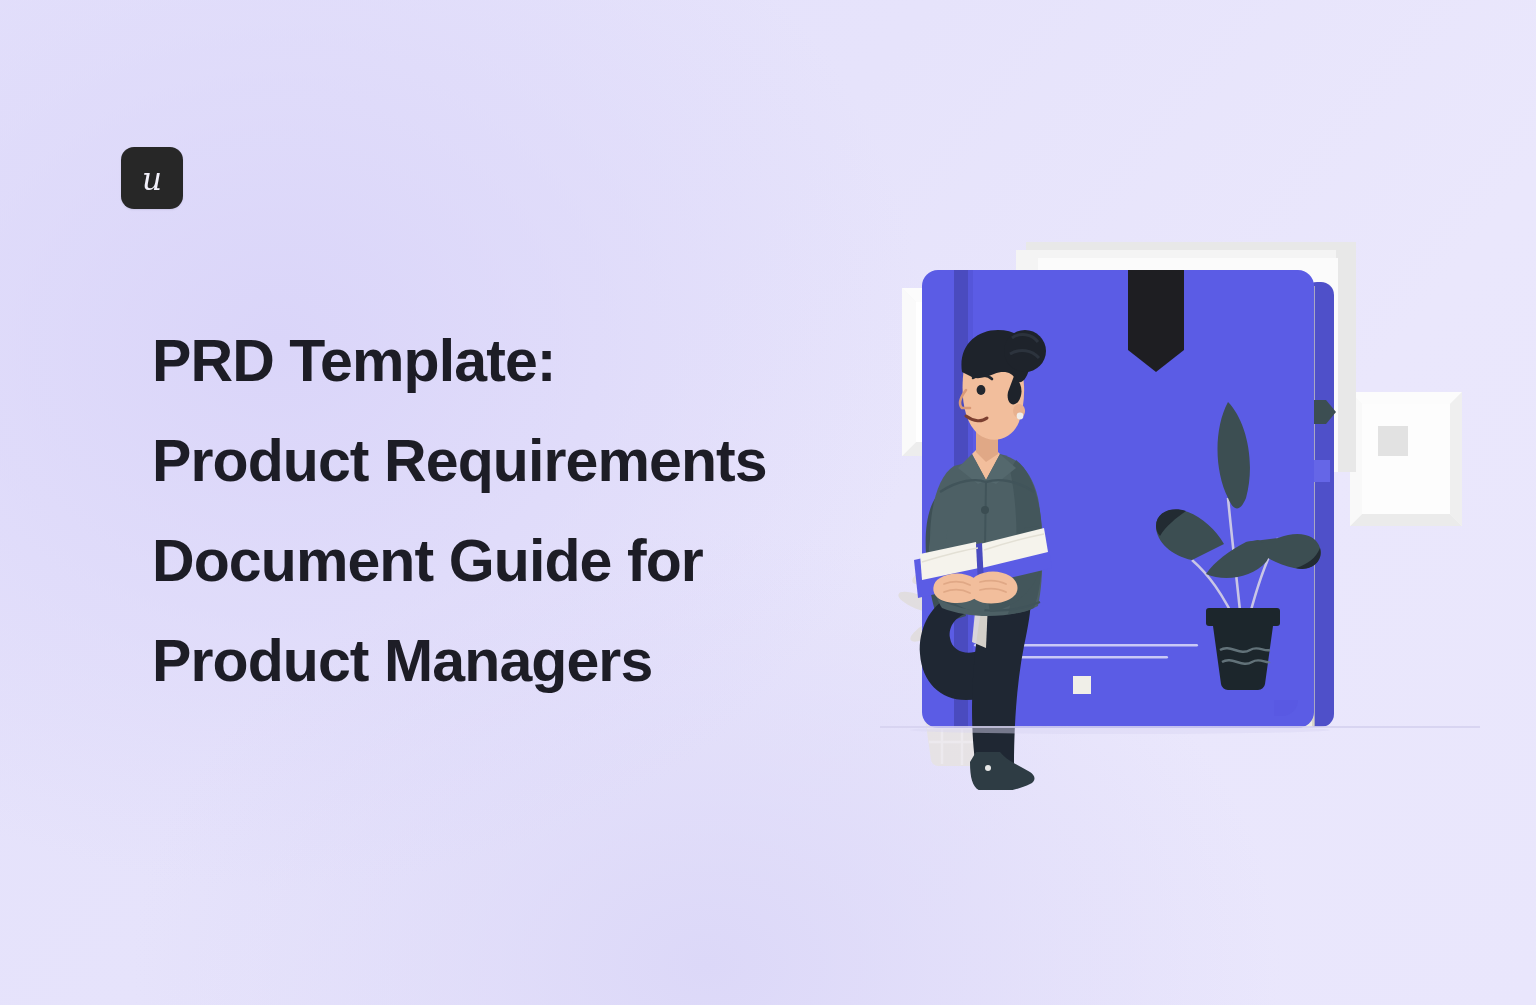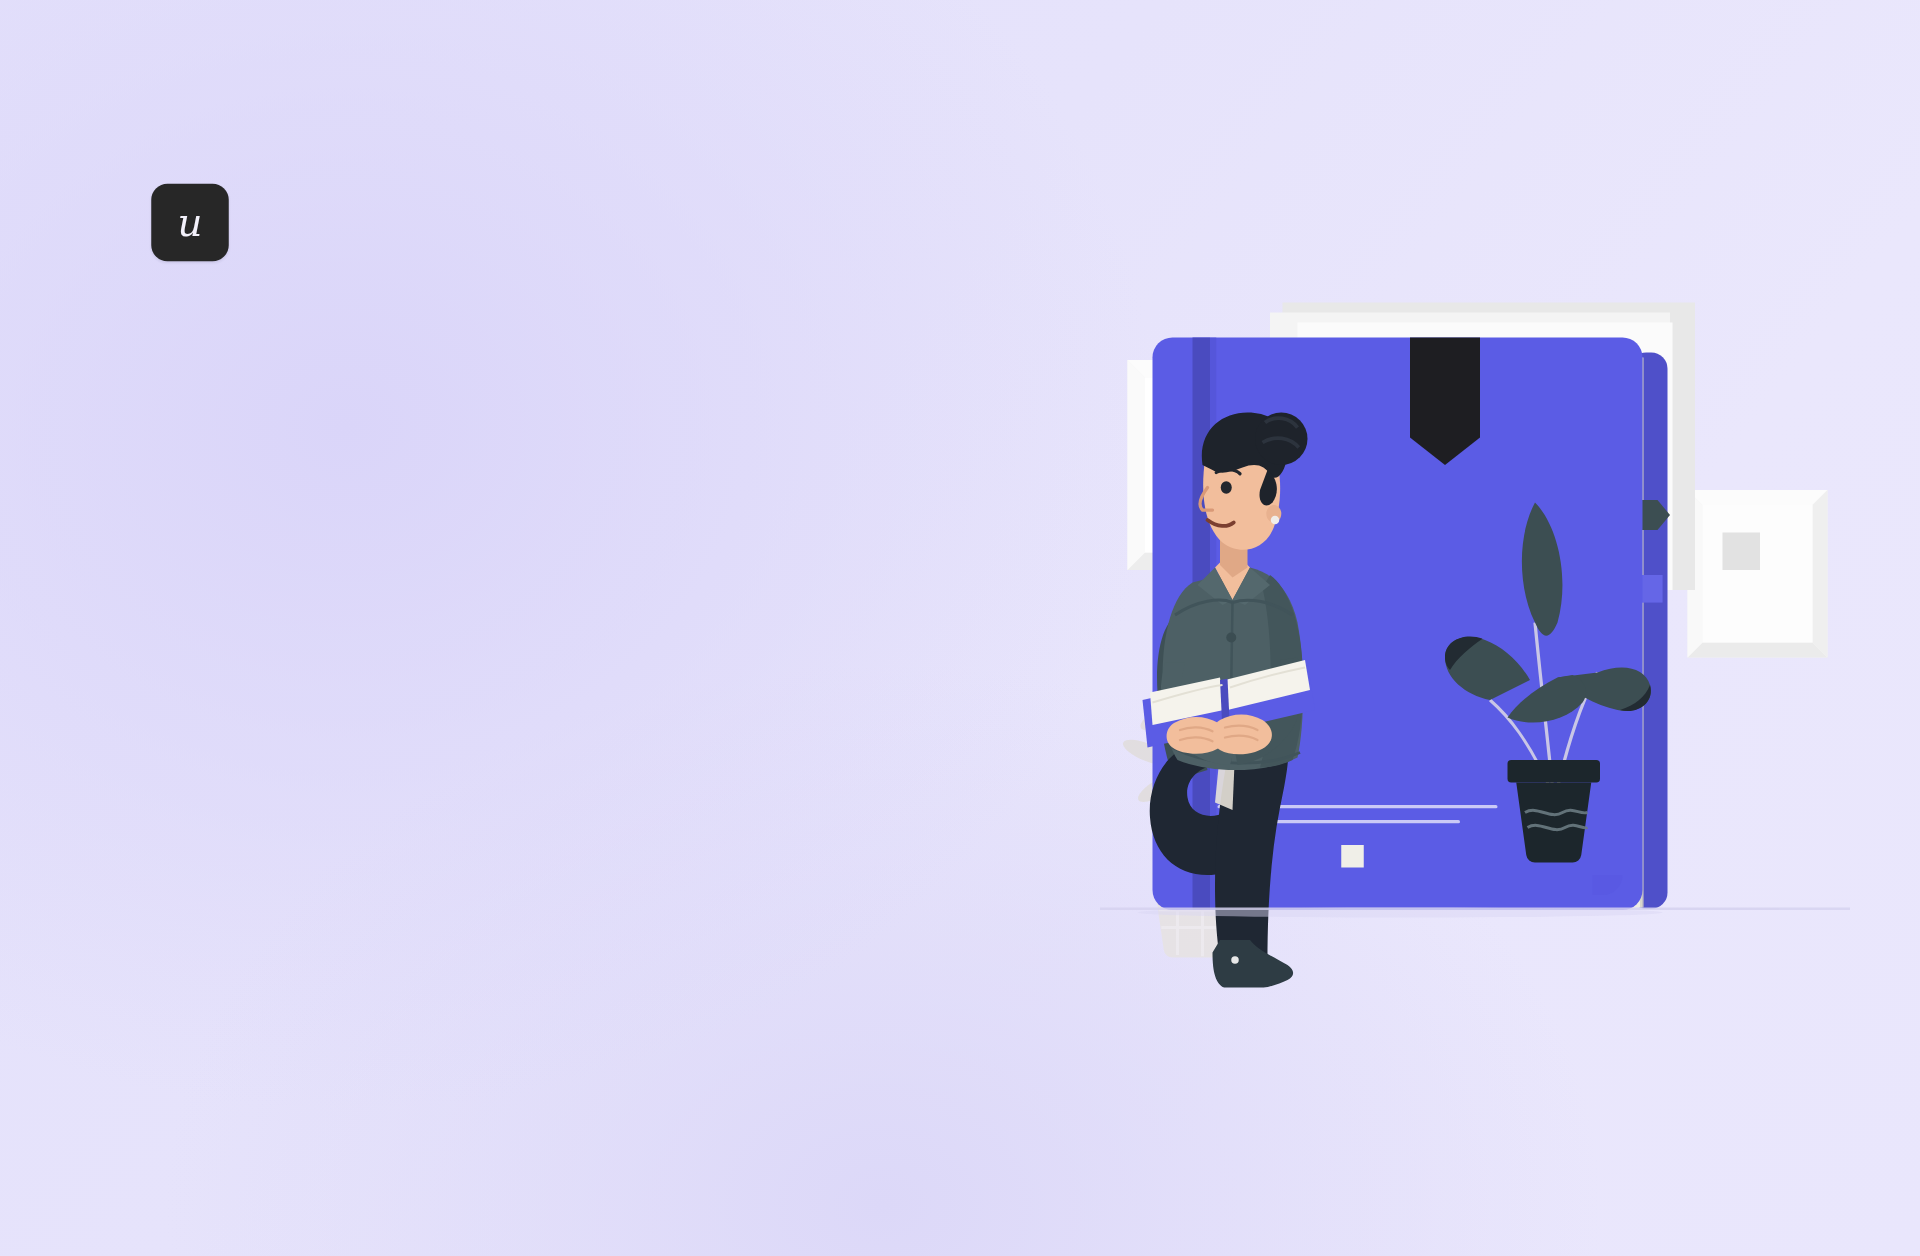--- a/index.html
+++ b/index.html
@@ -79,20 +79,24 @@
 </style>
 </head>
 <body>
 
 <div id="hero-card">
 
   <div id="brand-logo">
     <span class="glyph">u</span>
   </div>
 
+  <h1 id="headline">PRD Template:
+Product Requirements
+Document Guide for
+Product Managers</h1>
 
   <div id="illustration">
     <svg viewBox="0 0 600 560" xmlns="http://www.w3.org/2000/svg" aria-hidden="true">
       <defs>
         <clipPath id="clipPotRim">
           <path d="M333 382 h60 v54 a6 6 0 0 1 -6 6 h-48 a6 6 0 0 1 -6 -6 z"></path>
         </clipPath>
       </defs>
 
       <g opacity="0.62">

